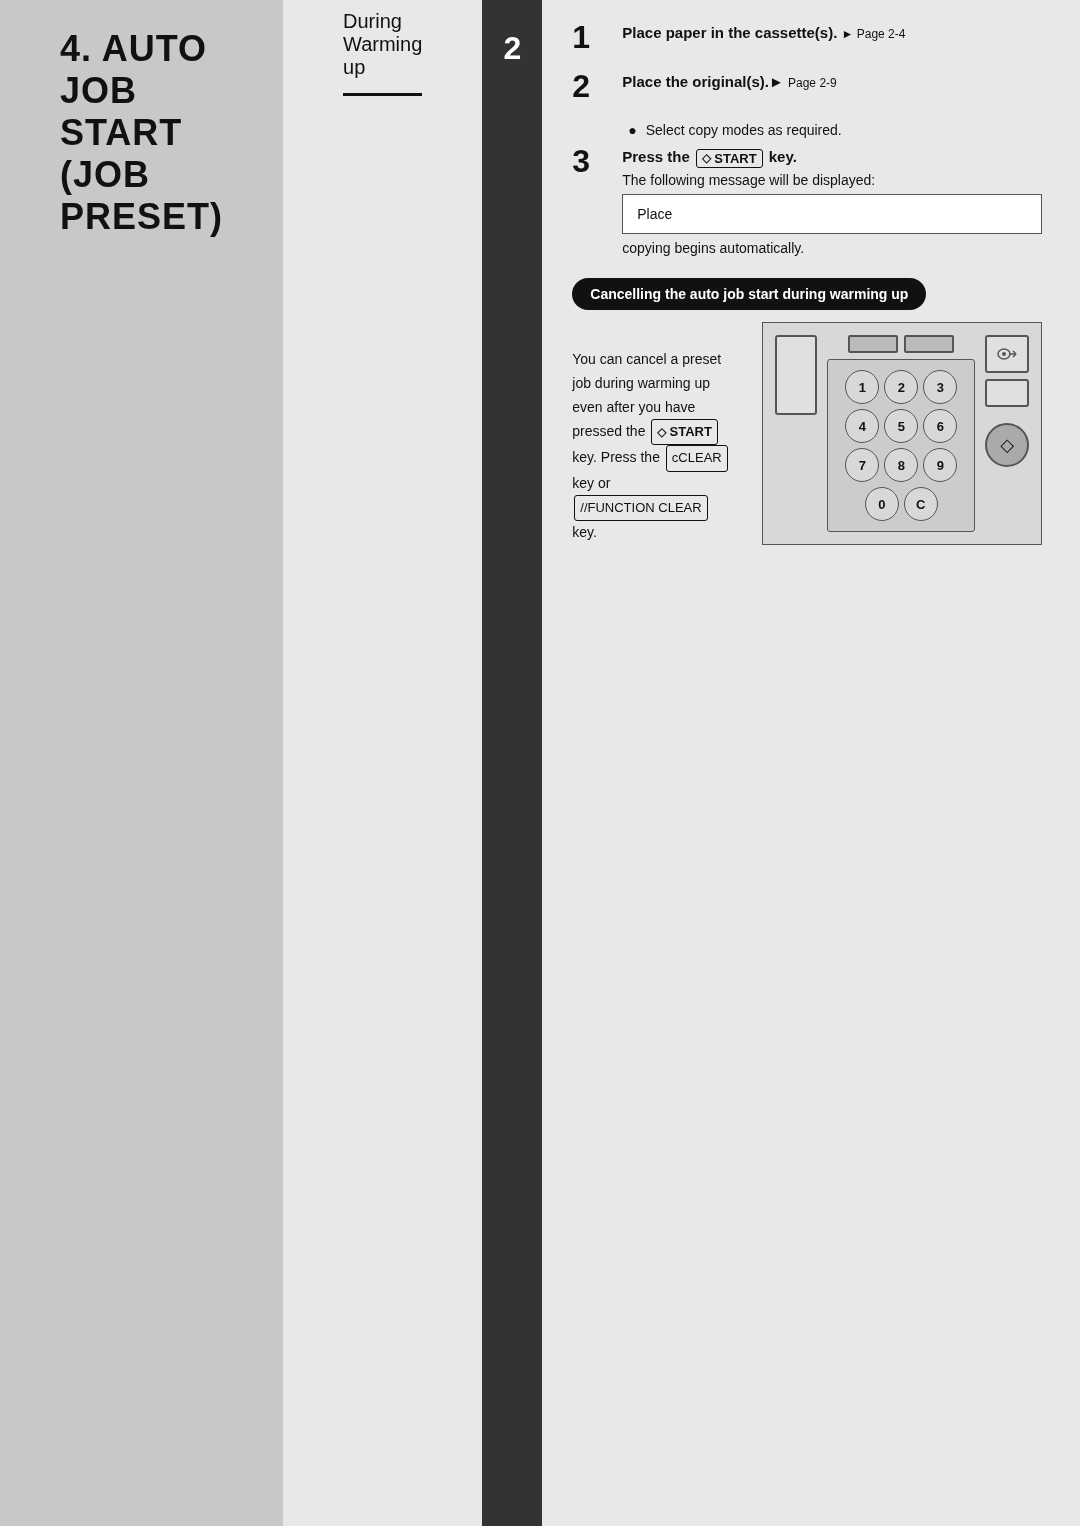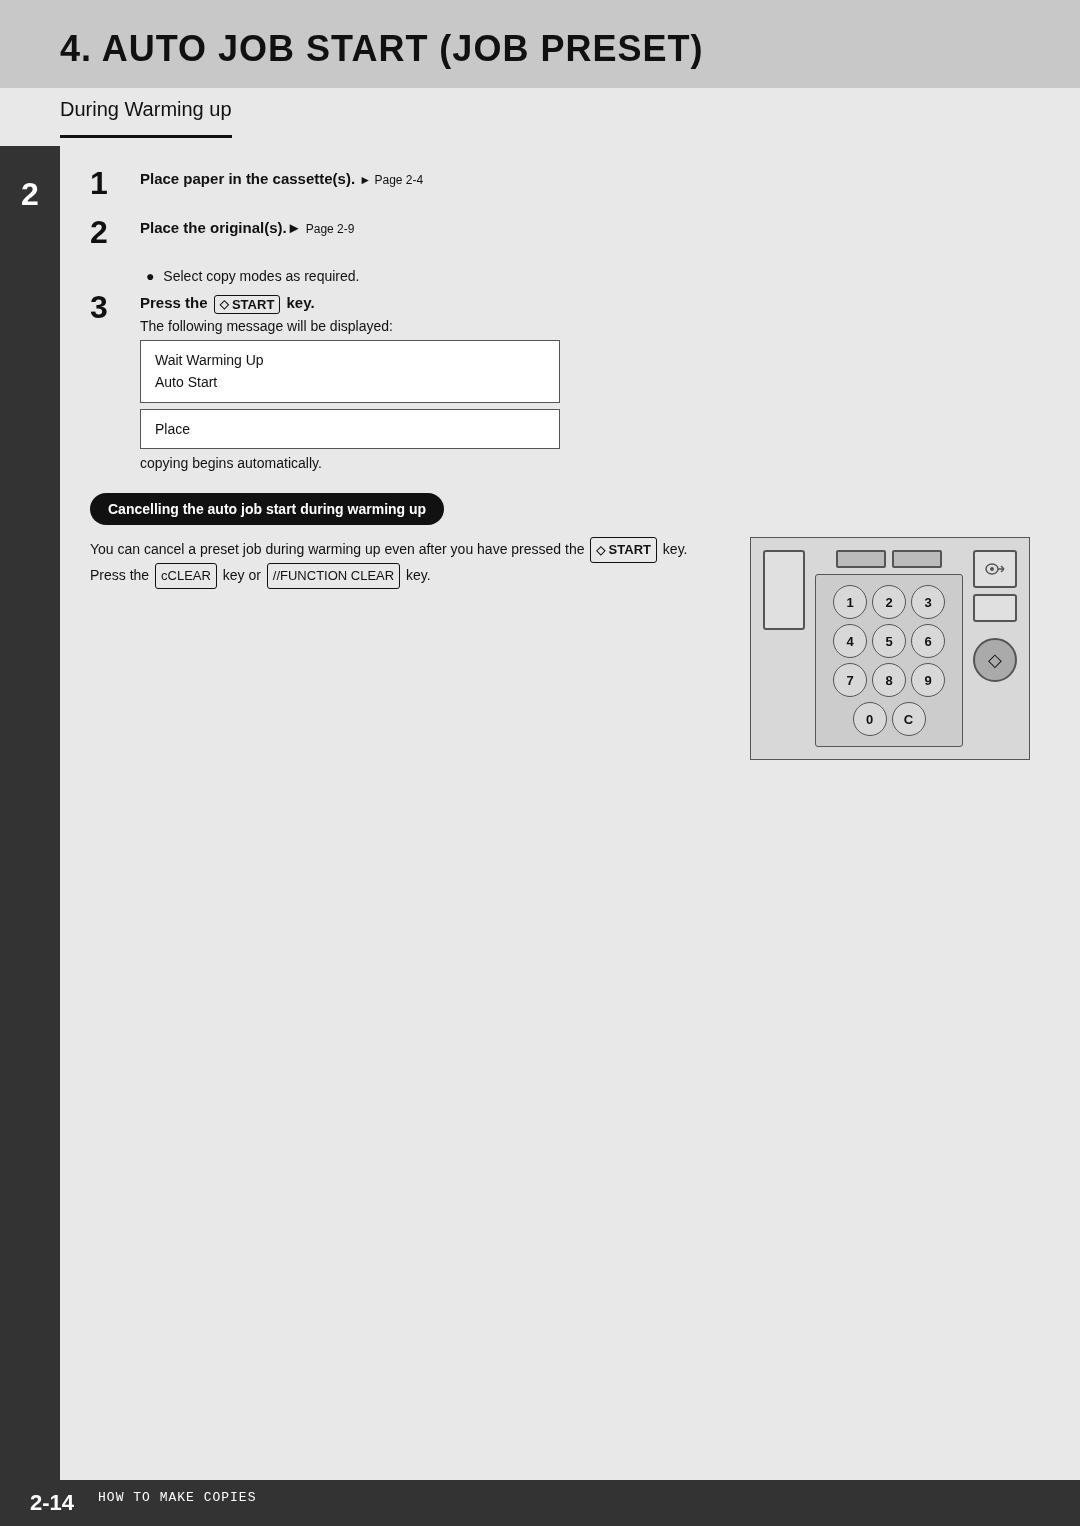--- a/index.html
+++ b/index.html
@@ -9,21 +9,21 @@
       background: #d0d0d0;
       font-family: Arial, Helvetica, sans-serif;
       font-size: 15px;
       color: #111;
     }
     .page {
       width: 1080px;
       min-height: 1526px;
       background: #e8e8e8;
       display: flex;
-      flex-direction: column;
+      flex-direction: row;
     }
     
     .title-bar {
       background: #c8c8c8;
       padding: 28px 60px 18px 60px;
     }
     .title-bar h1 {
       font-size: 36px;
       font-weight: bold;
       letter-spacing: 1px;
@@ -164,21 +164,21 @@
       font-size: 14px;
       padding: 8px 18px;
       display: inline-block;
       border-radius: 20px;
       margin-bottom: 12px;
     }
     .cancel-body {
       display: flex;
       flex-direction: row;
       gap: 29px;
-      align-items: flex-start;
+      align-items: flex-end;
     }
     .cancel-text {
       flex: 1;
       font-size: 14px;
       line-height: 1.7;
     }
     
     .keypad-area {
       width: 280px;
       border: 1.5px solid #555;
@@ -346,24 +346,20 @@
           <p class="step-title">
             <strong>Press the </strong>
             <span class="key-start">
               <span class="start-diamond">◇</span>
               <strong>START</strong>
             </span>
             <strong> key.</strong>
           </p>
           <p class="step-note">The following message will be displayed:</p>
 
-          <div class="msg-box">
-            <span class="msg-line">Wait Warming Up</span>
-            <span class="msg-line">Auto Start</span>
-          </div>
 
           <div class="msg-box">
             <span class="msg-line">Place</span>
           </div>
           <p class="step-note">copying begins automatically.</p>
         </div>
       </div>
 
       <div class="cancel-section">
         <div class="cancel-header">Cancelling the auto job start during warming up</div>

